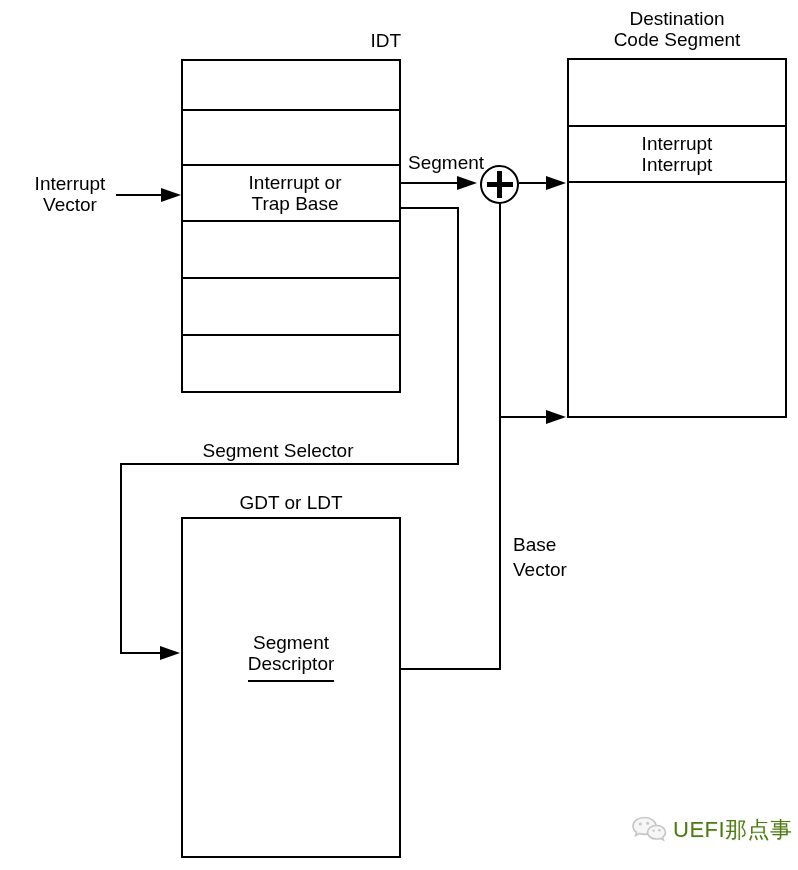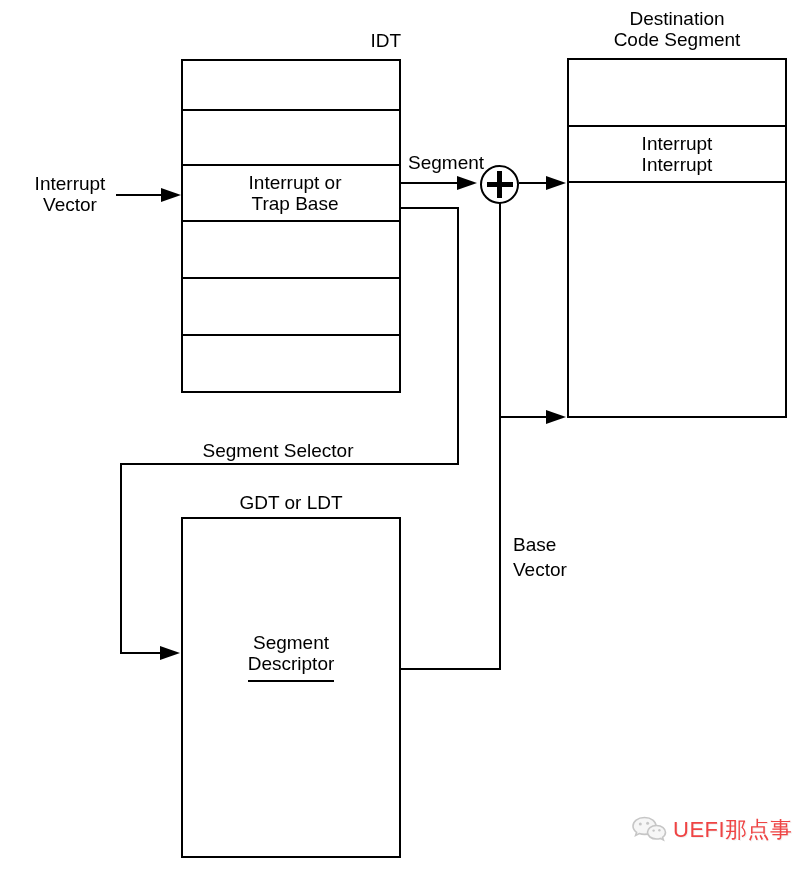--- a/index.html
+++ b/index.html
@@ -30,21 +30,21 @@
   #plus-circle {
     position:absolute; left:480px; top:165px; width:39px; height:39px;
     border:2.5px solid #000; border-radius:50%; box-sizing:border-box; background:#fff;
   }
   .plusbar { position:absolute; background:#000; }
   #watermark {
     position:absolute; left:630px; top:814px; display:flex; align-items:center;
   }
   #watermark-text {
     font-size:22px; letter-spacing:0.5px; margin-left:5px;
-    color:#ef4444; text-shadow:-1px -1px 0 #ffffff, 1px 1px 0 #f1f1f1;
+    color:#4d7c0f; text-shadow:-1px -1px 0 #ffffff, 1px 1px 0 #f1f1f1;
   }
 </style>
 </head>
 <body>
 
 <div id="stage">
 
   <div class="lbl center" style="left:181px; top:30px; width:220px;text-align:right;">IDT</div>
 
   <div class="lbl center" style="left:567px; top:8px; width:220px;">

